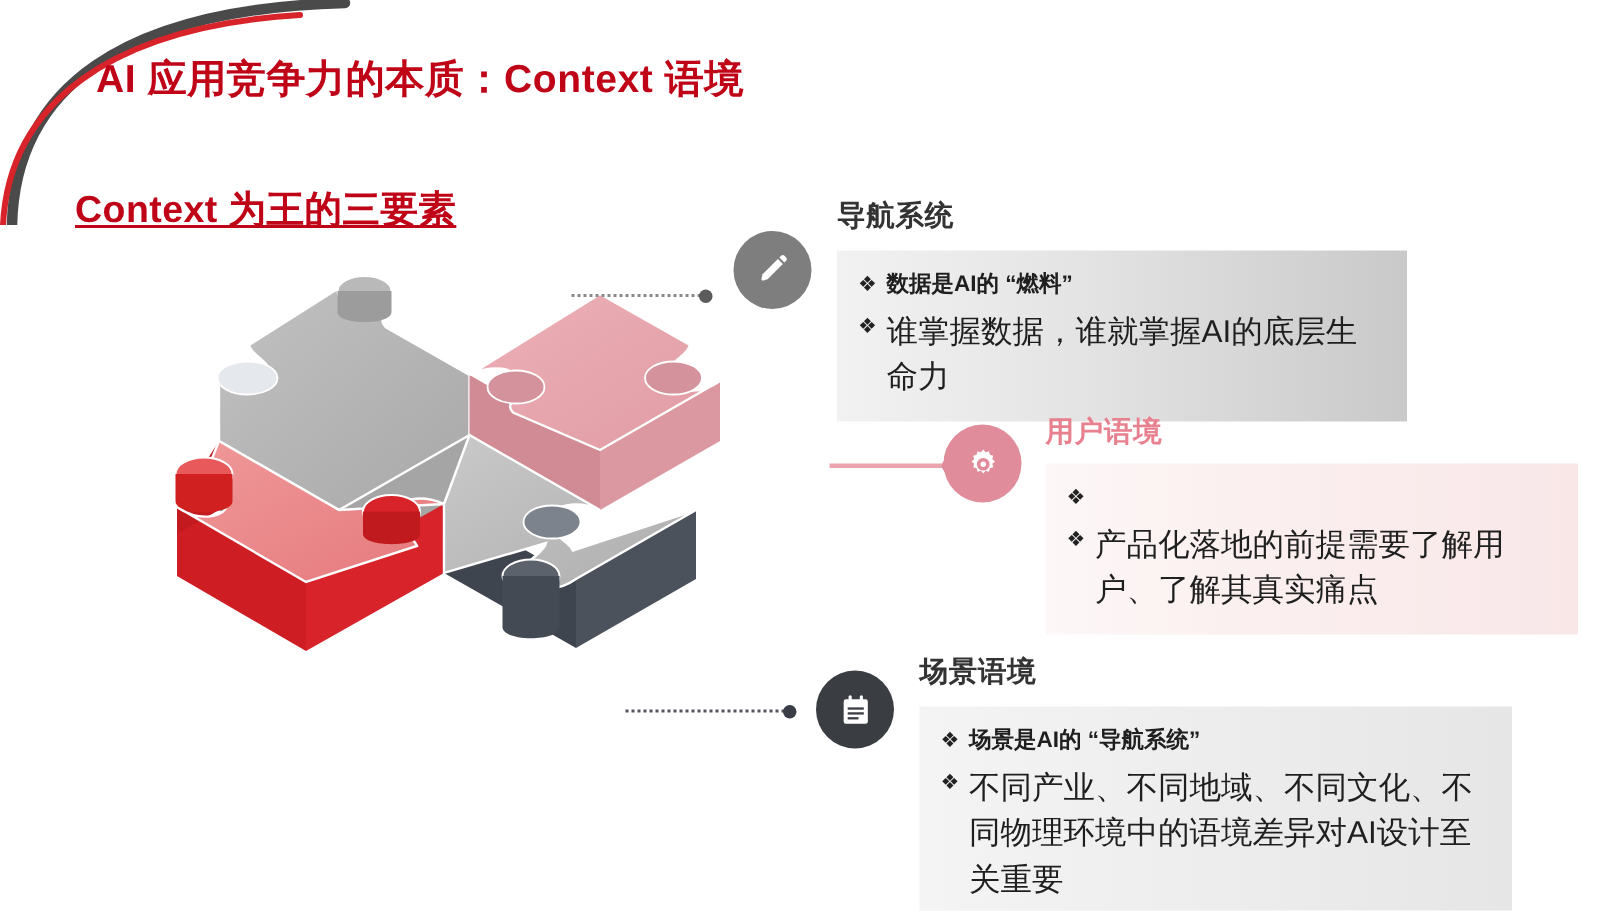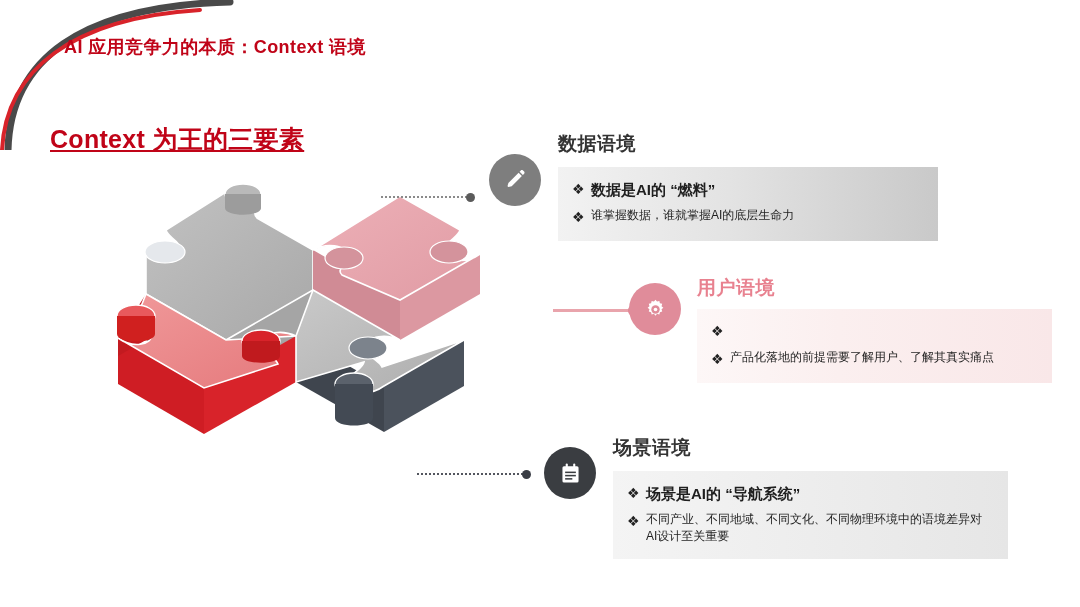--- a/index.html
+++ b/index.html
@@ -10,21 +10,21 @@
     overflow: hidden;
   }
   .slide { position: relative; width: 1080px; height: 607px; background: #fff; }
 
   
   .swoosh { position: absolute; left: 0; top: 0; width: 300px; height: 150px; pointer-events: none; }
 
   
   .slide-title {
     position: absolute; left: 64px; top: 35px;
-    font-size: 18px; font-weight: bold; color: #C00418;
+    font-size: 26px; font-weight: bold; color: #C00418;
     letter-spacing: .4px; white-space: nowrap;
   }
   .slide-subtitle {
     position: absolute; left: 50px; top: 123px;
     font-size: 25px; font-weight: bold; color: #C00418;
     letter-spacing: .3px; white-space: nowrap; text-decoration: underline;
   }
 
   
   .puzzle { position: absolute; left: 108px; top: 168px; width: 400px; height: 340px; }
@@ -56,21 +56,21 @@
   .badge-scene { left: 544px; top: 447px; background: #3A3D41; }
 
   
   .block { position: absolute; }
   .block-heading { font-size: 19px; font-weight: bold; letter-spacing: .5px; white-space: nowrap; }
   .block-body { margin-top: 10px; padding: 12px 16px 13px 14px; }
 
   .bullet-row { display: flex; align-items: flex-start; line-height: 1.45; }
   .bullet-row + .bullet-row { margin-top: 6px; }
   .bullet-mark { flex: 0 0 auto; width: 19px; font-size: 14px; line-height: 1.55; color: #222; }
-  .bullet-text { font-size: 12px; color: #1f1f1f; }
+  .bullet-text { font-size: 21px; color: #1f1f1f; }
   .bullet-text.strong { font-weight: bold; font-size: 15px; }
 
   
   .block-data { left: 558px; top: 131px; width: 380px; }
   .block-data .block-heading { color: #333333; }
   .block-data .block-body {
     width: 380px;
     background: linear-gradient(to right, #F2F2F2 0%, #E3E3E3 45%, #C9C9C9 100%);
   }
 
@@ -239,21 +239,21 @@
       <rect x="7" y="1.5" width="2.2" height="4.4" rx="1.1" fill="#ffffff"></rect>
       <rect x="14.8" y="1.5" width="2.2" height="4.4" rx="1.1" fill="#ffffff"></rect>
       <rect x="3.6" y="4.4" width="16.8" height="17" rx="1.6" fill="#ffffff"></rect>
       <rect x="6.4" y="10" width="11.2" height="1.6" fill="#3A3D41"></rect>
       <rect x="6.4" y="13.4" width="11.2" height="1.6" fill="#3A3D41"></rect>
       <rect x="6.4" y="16.8" width="7.5" height="1.6" fill="#3A3D41"></rect>
     </svg>
   </div>
 
   <div class="block block-data">
-    <div class="block-heading">数据语境</div>
+    <div class="block-heading">导航系统</div>
     <div class="block-body">
       <div class="bullet-row">
         <span class="bullet-mark">❖</span>
         <span class="bullet-text strong">数据是AI的 “燃料”</span>
       </div>
       <div class="bullet-row">
         <span class="bullet-mark">❖</span>
         <span class="bullet-text">谁掌握数据，谁就掌握AI的底层生命力</span>
       </div>
     </div>

